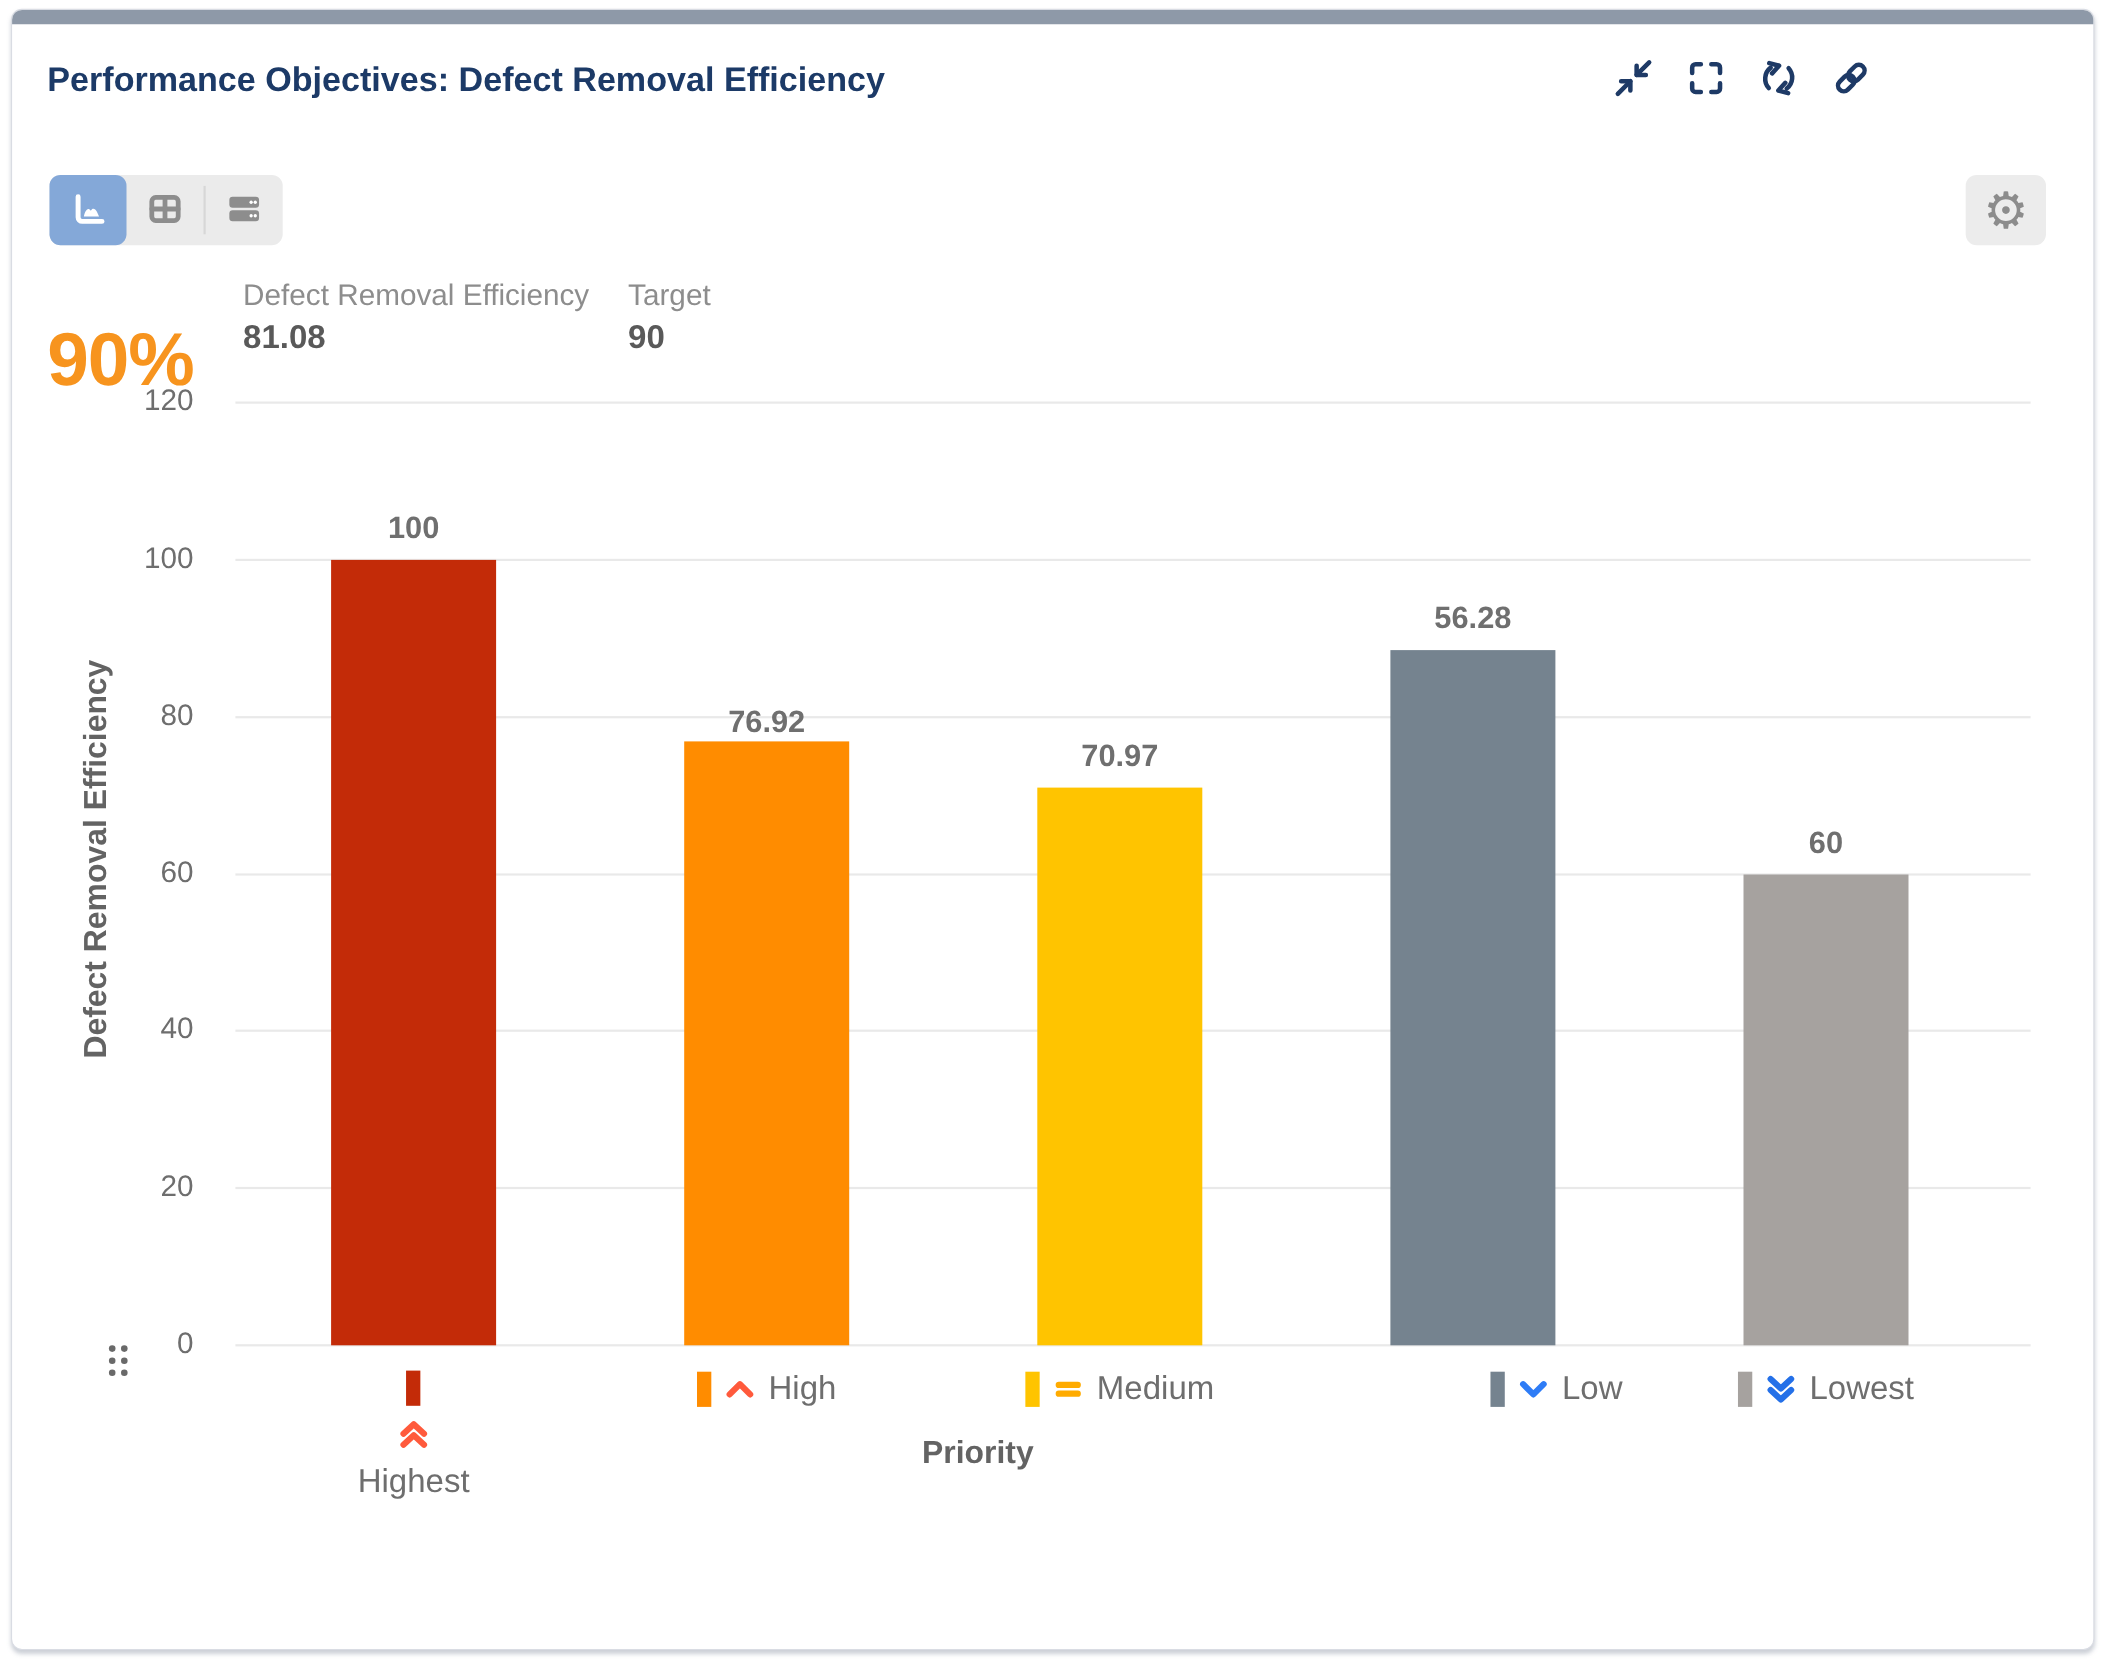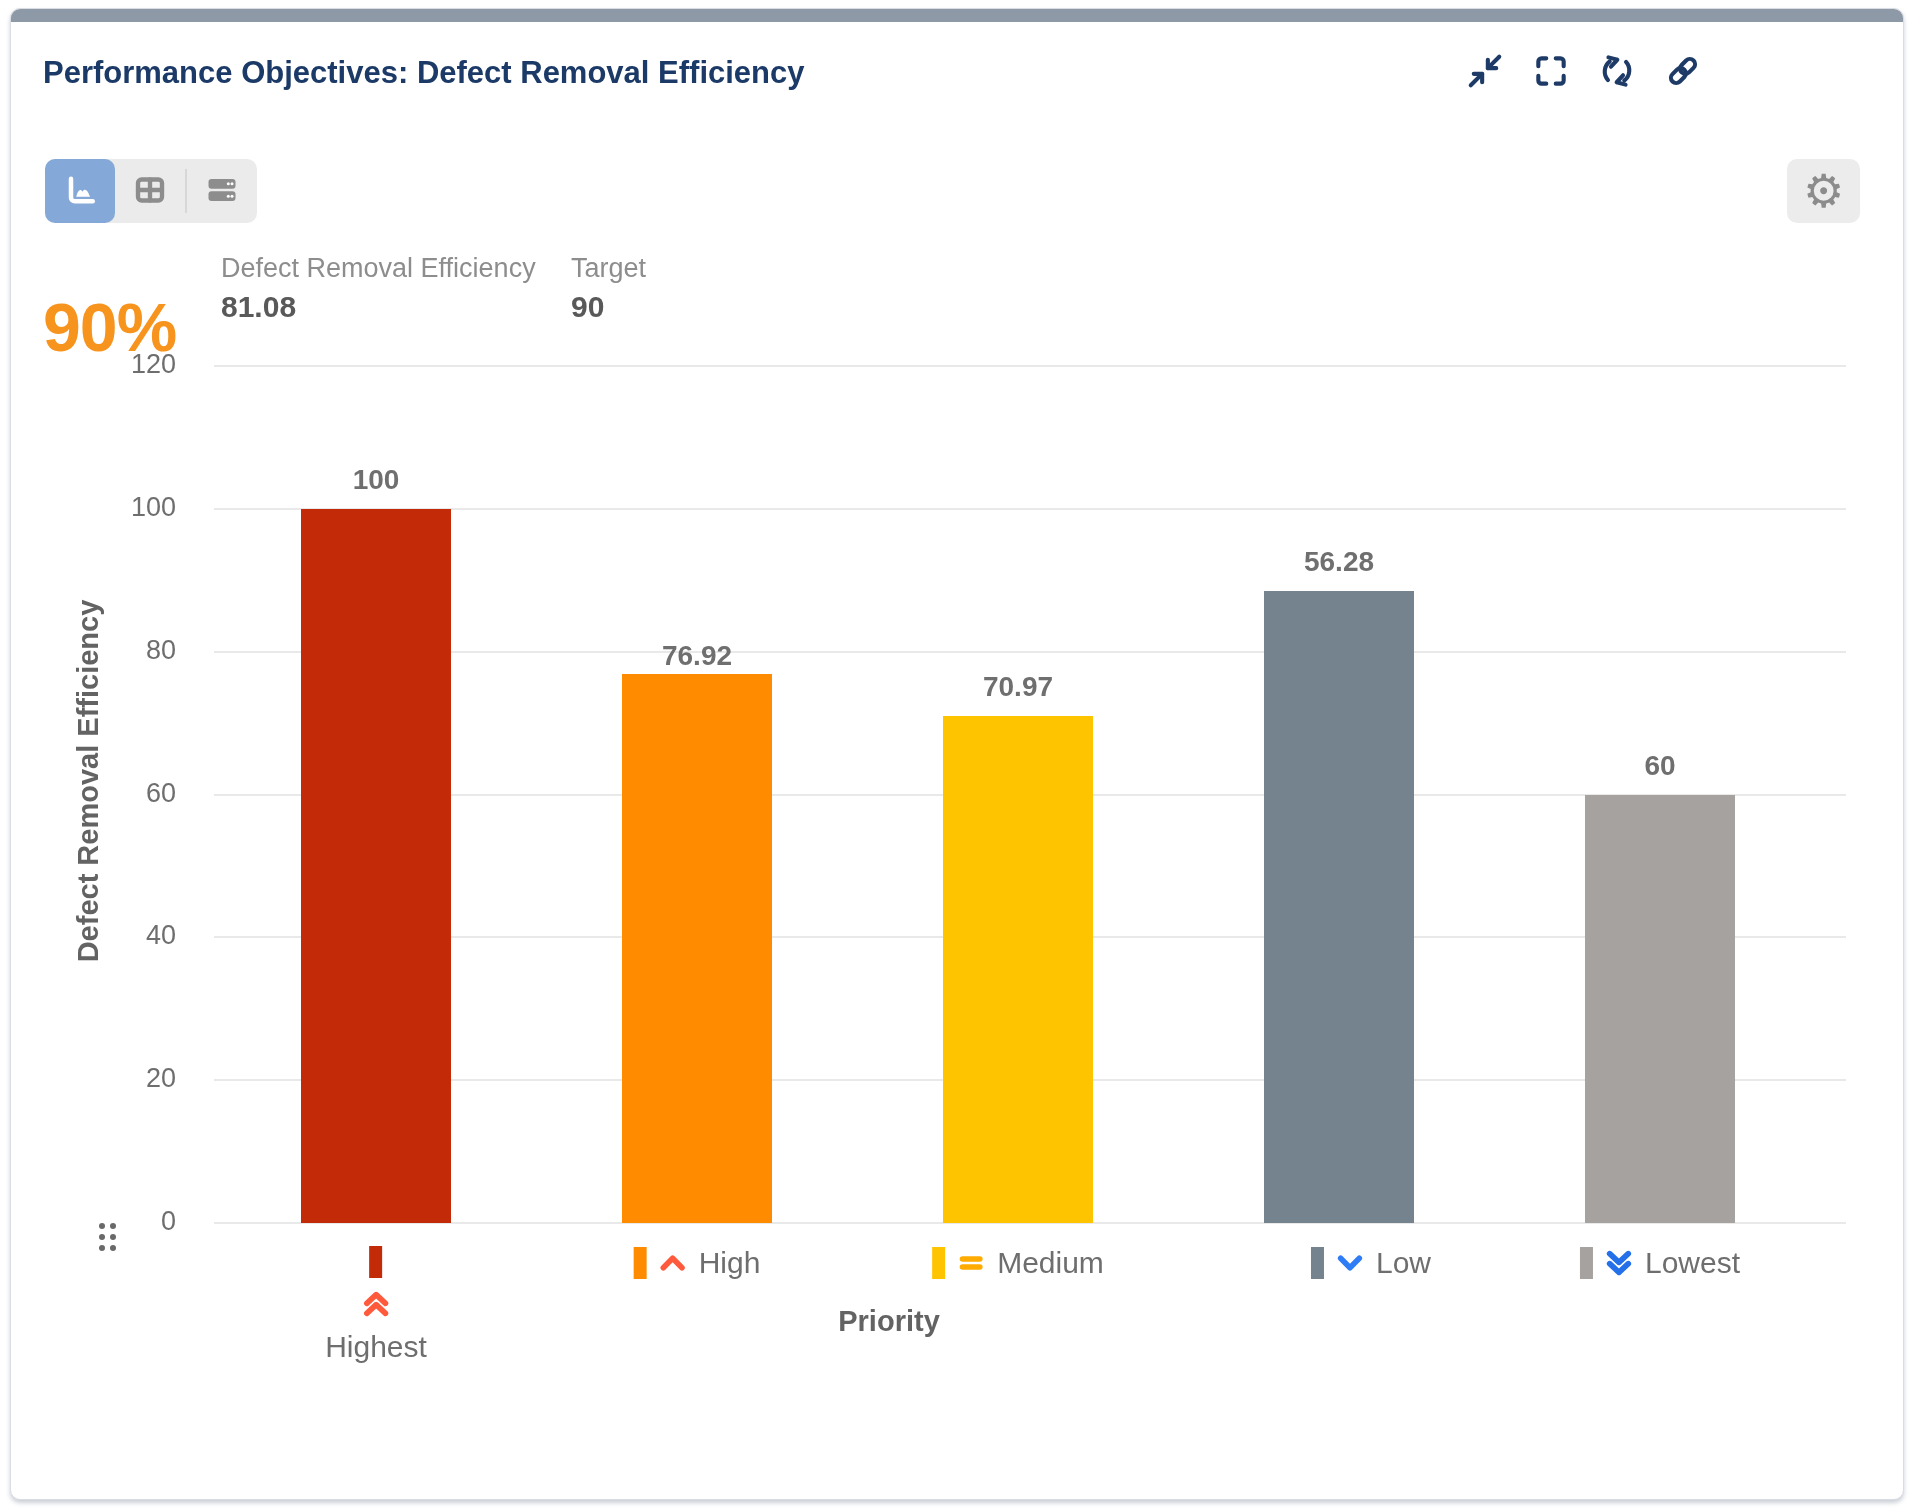--- a/index.html
+++ b/index.html
@@ -191,21 +191,21 @@
         <span style="display: flex;">
           <svg width="32" height="32" viewBox="0 0 24 24" fill="none" stroke="#ffab00" stroke-width="4.2" stroke-linecap="round" stroke-linejoin="round">
             <line x1="5.5" y1="9" x2="18.5" y2="9"></line>
             <line x1="5.5" y1="15" x2="18.5" y2="15"></line>
           </svg>
         </span>
         <div class="legend-label">Medium</div>
       </div>
       <div class="bar" style="left: 1253px; top: 582.039px; width: 150px; height: 631.961px; background: rgb(117, 131, 143);"></div>
       <div class="bar-label" style="left: 1328px; top: 537.039px;">56.28</div>
-      <div class="legend-item" style="left: 1340px; padding-left: 40px;">
+      <div class="legend-item" style="left: 1384px; padding-left: 40px;">
         <div class="swatch" style="background: rgb(117, 131, 143);"></div>
         <span style="display: flex;">
           <svg width="32" height="32" viewBox="0 0 24 24" fill="none" stroke="#2e7cf6" stroke-width="4.2" stroke-linecap="round" stroke-linejoin="round">
             <polyline points="5,8.5 12,15.5 19,8.5"></polyline>
           </svg>
         </span>
         <div class="legend-label">Low</div>
       </div>
       <div class="bar" style="left: 1574px; top: 785.6px; width: 150px; height: 428.4px; background: rgb(166, 162, 159);"></div>
       <div class="bar-label" style="left: 1649px; top: 740.6px;">60</div>

